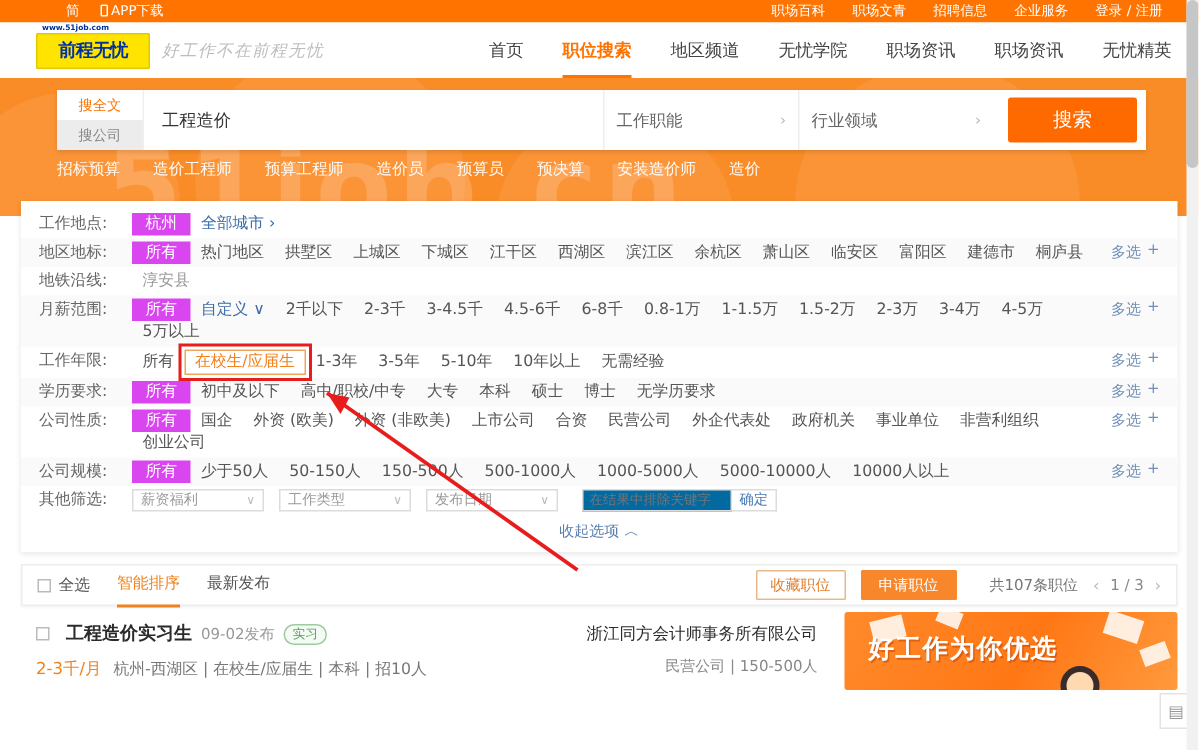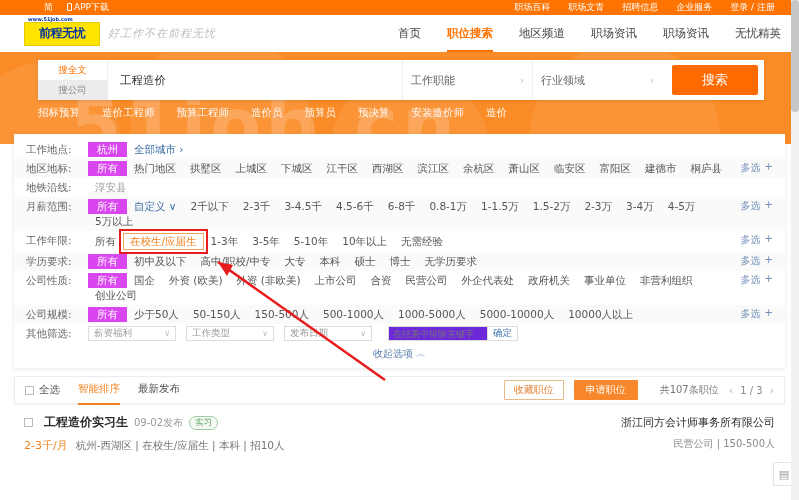--- a/index.html
+++ b/index.html
@@ -59,21 +59,21 @@
     font-family: "DejaVu Sans", sans-serif; pointer-events:none;
   }
   .hero .blob { position:absolute; border-radius:50%; background: rgba(255,255,255,0.07); }
 
   
   .searchwrap { position: absolute; left: 38px; top: 8px; width: 726px; z-index: 3; }
   .searchbox {
     background: #fff; display: flex; align-items: stretch; height: 40px;
     box-shadow: 0 1px 3px rgba(0,0,0,0.12);
   }
-  .sb-tabs { width: 70px; display:flex; flex-direction: column; border-right: 1px solid #eee;}
+  .sb-tabs { width: 58px; display:flex; flex-direction: column; border-right: 1px solid #eee;}
   .sb-tab {
     flex:1; display:flex; align-items:center; justify-content:center; font-size:9.5px;
     cursor:pointer; color:#888;
   }
   .sb-tab.active { color:#ff7300; background:#fff; }
   .sb-tab.inactive { background:#ececec; color:#888; }
   .sb-input {
     flex: 1; border: none; outline: none; padding-left: 12px; font-size: 11.5px; color: #333;
     font-family: inherit; background: transparent;
   }
@@ -126,21 +126,21 @@
 
   
   .selrow { display:flex; align-items:center; gap: 10px; }
   .minisel {
     width: 88px; height: 15px; border: 1px solid #dcdcdc; background:#fff; font-size:9.5px;
     color:#9a9a9a; display:flex; align-items:center; padding: 0 5px; cursor:pointer;
   }
   .minisel .arrow { margin-left:auto; color:#bbb; font-size:8px;}
   .kwinput {
     width: 100px; height: 15px; border: 1px solid #dcdcdc; font-size: 9px; color:#bbb;
-    padding: 0 4px; outline:none; font-family:inherit; background:#6d28d9;
+    padding: 0 4px; outline:none; font-family:inherit; background:#0369a1;
   }
   .kwbtn {
     height: 15px; border: 1px solid #dcdcdc; border-left:none; background:#fff; font-size:9.5px;
     color:#4a7ab5; padding: 0 5px; cursor:pointer; font-family:inherit;
   }
   .collapse {
     text-align: center; color: #5a7fae; font-size: 10px; padding: 4px 0 3px 0; cursor: pointer;
   }
 
   
@@ -244,20 +244,21 @@
       <div class="logo">
         <span class="logo-url">www.51job.com</span>
         <span class="logo-txt">前程无忧</span>
       </div>
       <span class="slogan">好工作不在前程无忧</span>
     </div>
     <div class="mainnav">
       <div class="nav-item">首页</div>
       <div class="nav-item active">职位搜索</div>
       <div class="nav-item">地区频道</div>
+      <div class="nav-item">无忧学院</div>
       <div class="nav-item">职场资讯</div>
       <div class="nav-item">职场资讯</div>
       <div class="nav-item">无忧精英</div>
     </div>
   </div>
 
   <div class="hero">
     <div class="watermark">51job.cn</div>
     <div class="blob" style="left:-30px; top:10px; width:150px; height:150px;"></div>
     <div class="blob" style="left:130px; top:-20px; width:180px; height:180px;"></div>
@@ -476,20 +477,29 @@
             <span>杭州-西湖区 | 在校生/应届生 | 本科 | 招10人</span>
           </div>
         </div>
         <div class="jobright">
           <div class="jcompany">浙江同方会计师事务所有限公司</div>
           <div class="jcmeta">民营公司 | 150-500人</div>
         </div>
       </div>
     </div>
 
+    <div class="adbanner">
+      <div class="doc" style="left:18px; top:4px; width:22px; height:15px; transform:rotate(-14deg);"></div>
+      <div class="doc" style="left:62px; top:-2px; width:16px; height:11px; transform:rotate(22deg);"></div>
+      <div class="doc" style="right:24px; top:2px; width:24px; height:16px;"></div>
+      <div class="doc" style="right:6px; top:22px; width:18px; height:12px; transform:rotate(-20deg);"></div>
+      <div class="adtxt">好工作为你优选</div>
+      <div class="head"></div>
+      <div class="face"></div>
+    </div>
   </div>
 
   <div class="railbtn">
     <span>▤</span>
   </div>
 
   <svg class="arrow-svg">
     <line x1="385" y1="380" x2="218" y2="262" stroke="#e81c1c" stroke-width="2.5"></line>
     <polygon points="218,262 233,265 227,276" fill="#e81c1c"></polygon>
   </svg>

